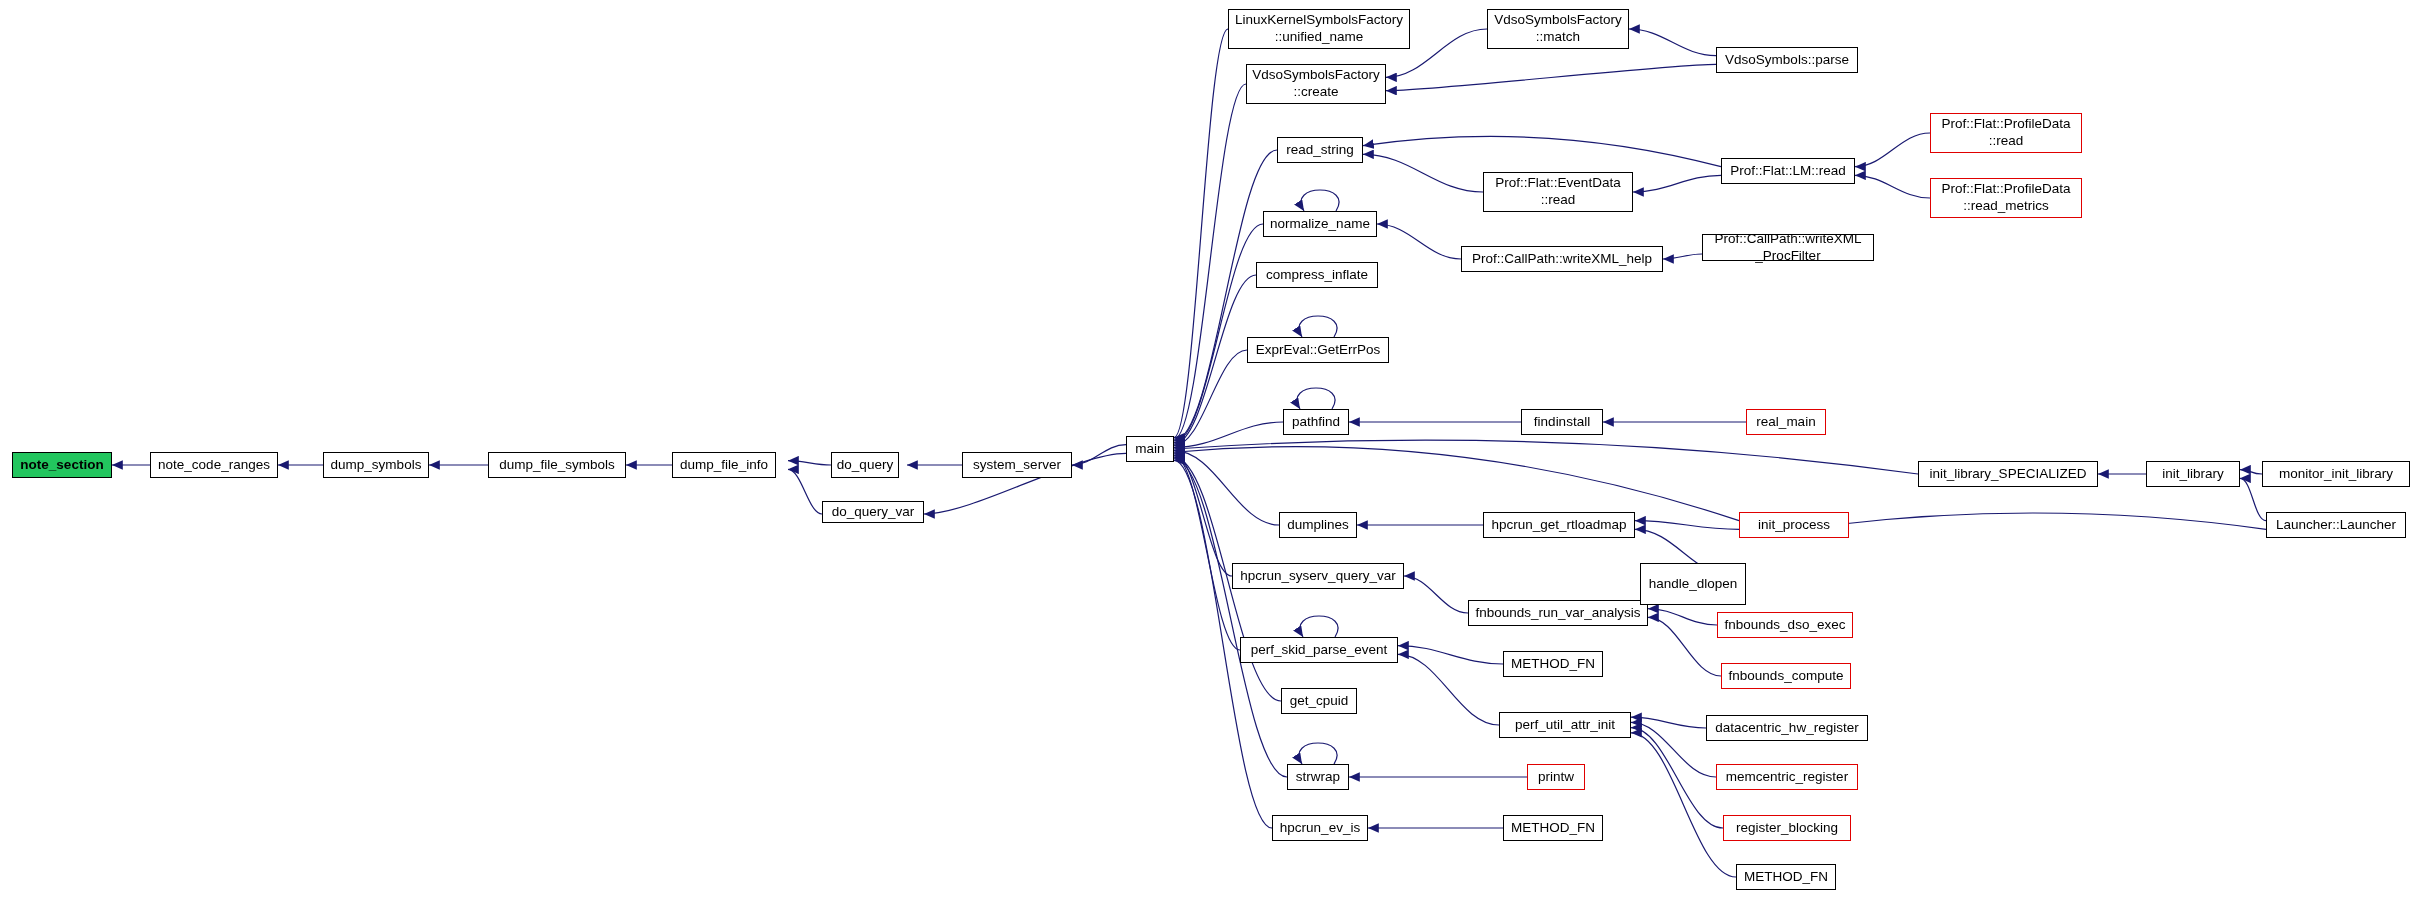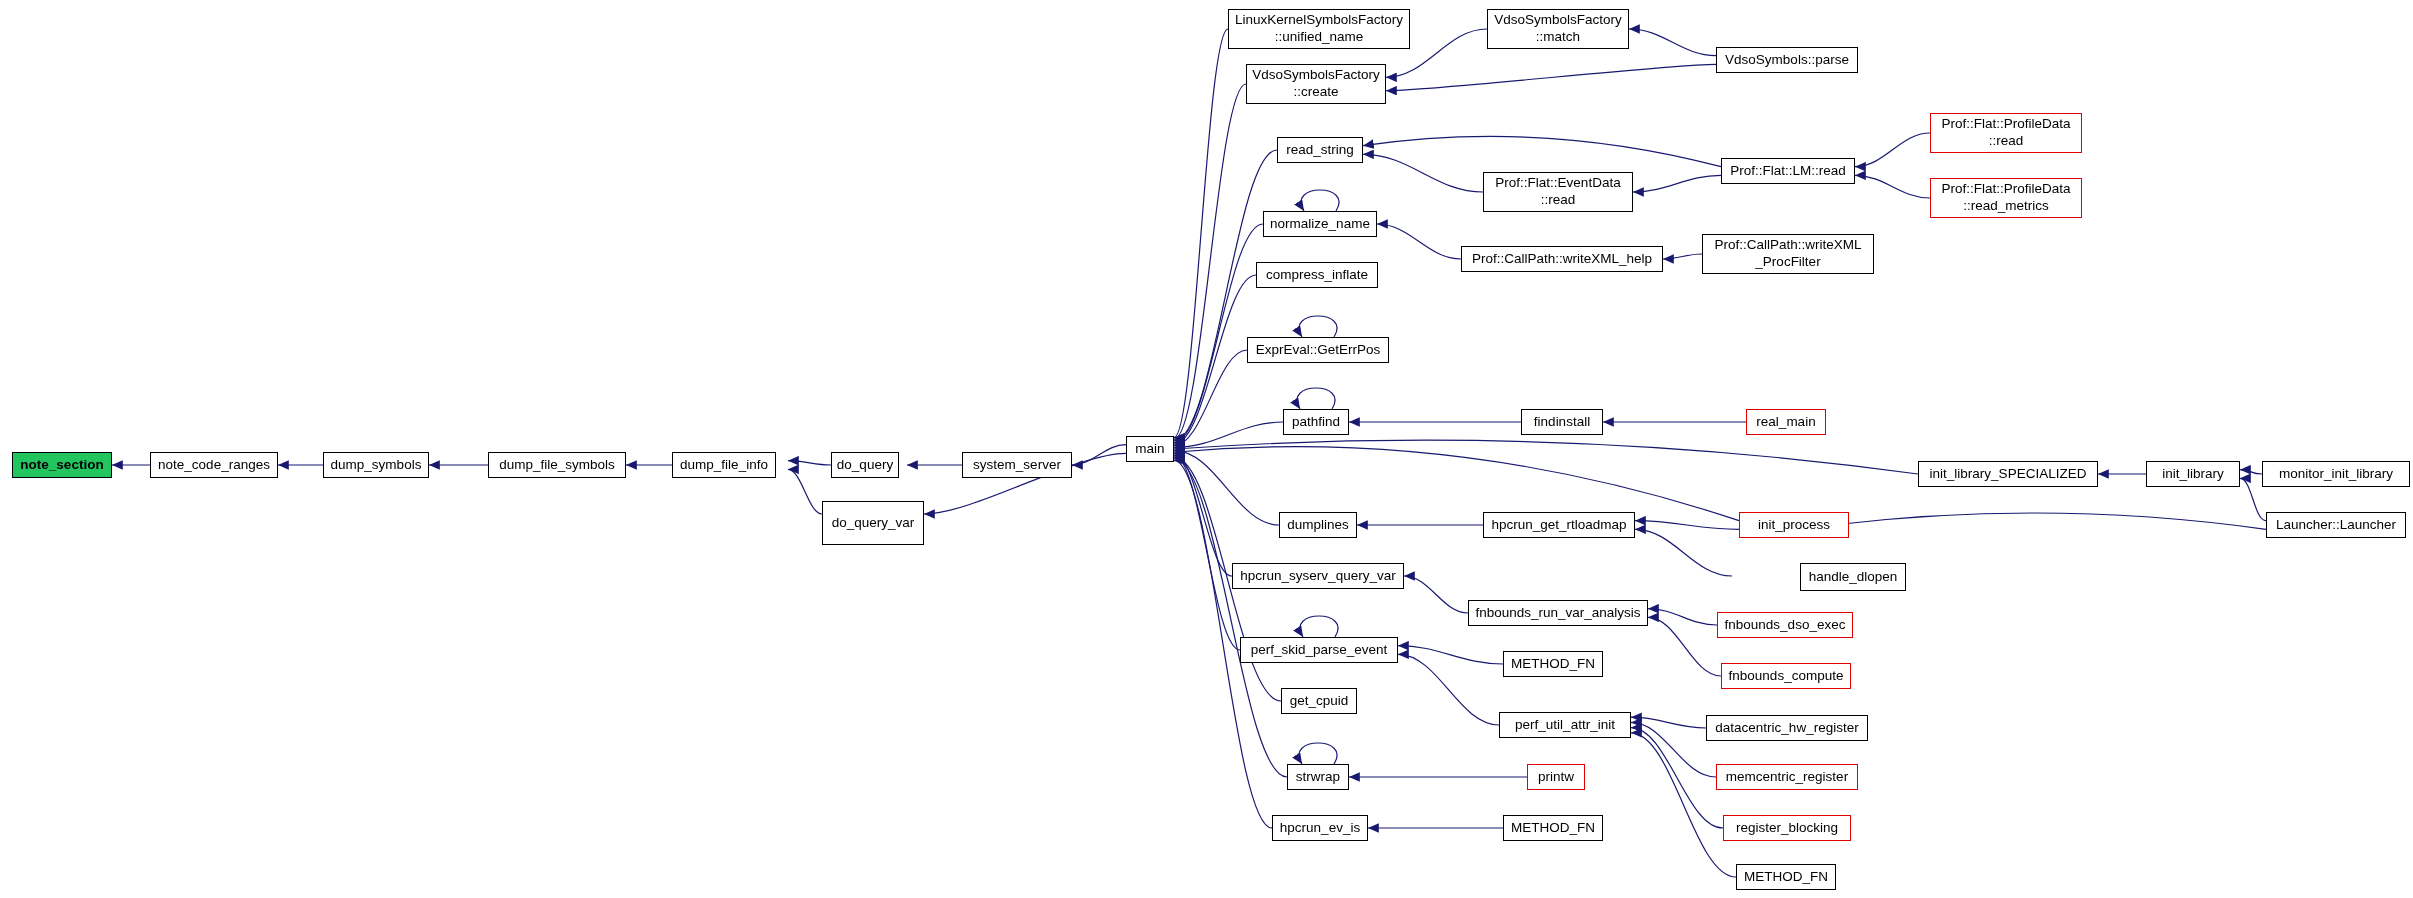--- a/index.html
+++ b/index.html
@@ -83,21 +83,21 @@
       <path d="M 1335 637 C 1353 609 1285 609 1303 637" class="edge" marker-end="url(#arw)"></path>
       <path d="M 1334 764 C 1352 736 1284 736 1302 764" class="edge" marker-end="url(#arw)"></path>
     </svg>
 
   <div class="node focal" style="left:12px;top:452px;width:100px;height:26px">note_section</div>
   <div class="node" style="left:150px;top:452px;width:128px;height:26px">note_code_ranges</div>
   <div class="node" style="left:323px;top:452px;width:106px;height:26px">dump_symbols</div>
   <div class="node" style="left:488px;top:452px;width:138px;height:26px">dump_file_symbols</div>
   <div class="node" style="left:672px;top:452px;width:104px;height:26px">dump_file_info</div>
   <div class="node" style="left:831px;top:452px;width:68px;height:26px">do_query</div>
-  <div class="node" style="left:822px;top:501px;width:102px;height:44px">do_query_var</div>
+  <div class="node" style="left:822px;top:501px;width:102px;height:22px">do_query_var</div>
   <div class="node" style="left:962px;top:452px;width:110px;height:26px">system_server</div>
   <div class="node" style="left:1126px;top:436px;width:48px;height:26px">main</div>
 
   <div class="node" style="left:1228px;top:9px;width:182px;height:40px">LinuxKernelSymbolsFactory
 ::unified_name</div>
   <div class="node" style="left:1246px;top:64px;width:140px;height:40px">VdsoSymbolsFactory
 ::create</div>
   <div class="node" style="left:1277px;top:137px;width:86px;height:26px">read_string</div>
   <div class="node" style="left:1263px;top:211px;width:114px;height:26px">normalize_name</div>
   <div class="node" style="left:1256px;top:262px;width:122px;height:26px">compress_inflate</div>
@@ -118,25 +118,25 @@
   <div class="node" style="left:1521px;top:409px;width:82px;height:26px">findinstall</div>
   <div class="node" style="left:1483px;top:512px;width:152px;height:26px">hpcrun_get_rtloadmap</div>
   <div class="node" style="left:1468px;top:600px;width:180px;height:26px">fnbounds_run_var_analysis</div>
   <div class="node" style="left:1503px;top:651px;width:100px;height:26px">METHOD_FN</div>
   <div class="node" style="left:1499px;top:712px;width:132px;height:26px">perf_util_attr_init</div>
   <div class="node red" style="left:1527px;top:764px;width:58px;height:26px">printw</div>
   <div class="node" style="left:1503px;top:815px;width:100px;height:26px">METHOD_FN</div>
 
   <div class="node" style="left:1716px;top:47px;width:142px;height:26px">VdsoSymbols::parse</div>
   <div class="node" style="left:1721px;top:158px;width:134px;height:26px">Prof::Flat::LM::read</div>
-  <div class="node" style="left:1702px;top:234px;width:172px;height:40px">Prof::CallPath::writeXML
+  <div class="node" style="left:1702px;top:234px;width:172px;height:27px">Prof::CallPath::writeXML
 _ProcFilter</div>
   <div class="node red" style="left:1746px;top:409px;width:80px;height:26px">real_main</div>
   <div class="node red" style="left:1739px;top:512px;width:110px;height:26px">init_process</div>
-  <div class="node" style="left:1800px;top:563px;width:106px;height:28px">handle_dlopen</div>
+  <div class="node" style="left:1640px;top:563px;width:106px;height:42px">handle_dlopen</div>
   <div class="node red" style="left:1717px;top:612px;width:136px;height:26px">fnbounds_dso_exec</div>
   <div class="node red" style="left:1721px;top:663px;width:130px;height:26px">fnbounds_compute</div>
   <div class="node" style="left:1706px;top:715px;width:162px;height:26px">datacentric_hw_register</div>
   <div class="node red" style="left:1716px;top:764px;width:142px;height:26px">memcentric_register</div>
   <div class="node red" style="left:1723px;top:815px;width:128px;height:26px">register_blocking</div>
   <div class="node" style="left:1736px;top:864px;width:100px;height:26px">METHOD_FN</div>
 
   <div class="node red" style="left:1930px;top:113px;width:152px;height:40px">Prof::Flat::ProfileData
 ::read</div>
   <div class="node red" style="left:1930px;top:178px;width:152px;height:40px">Prof::Flat::ProfileData

